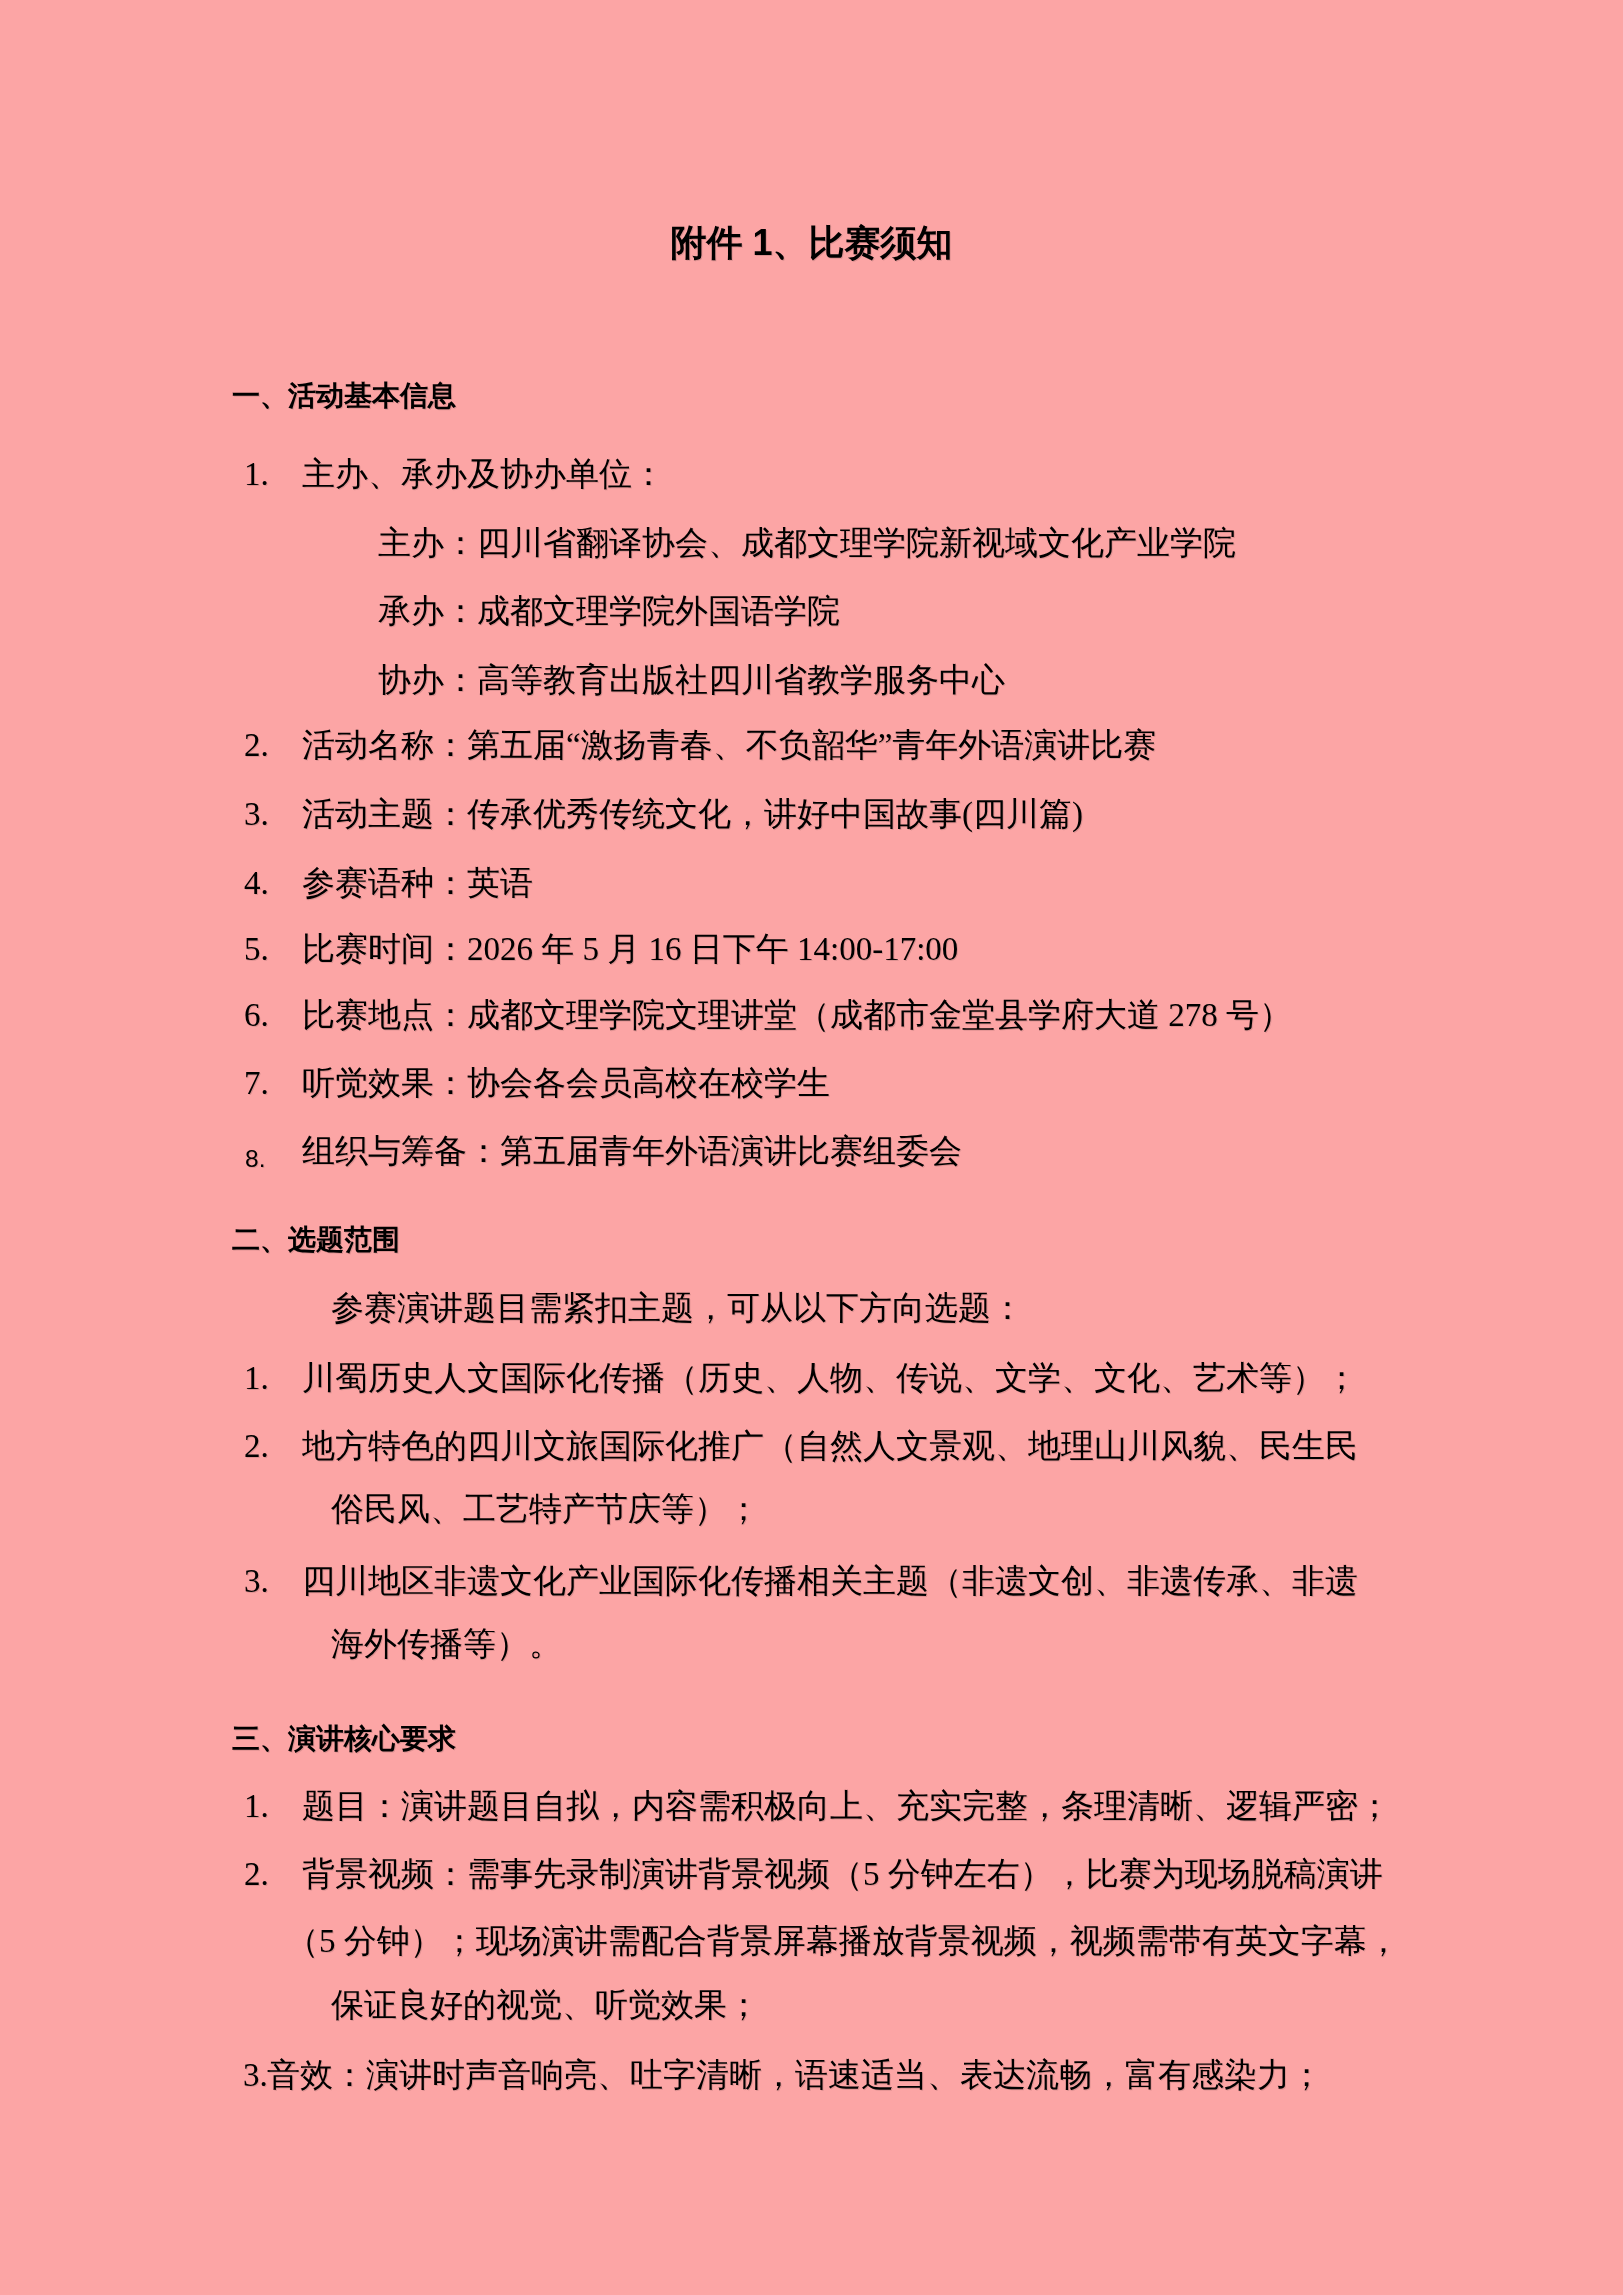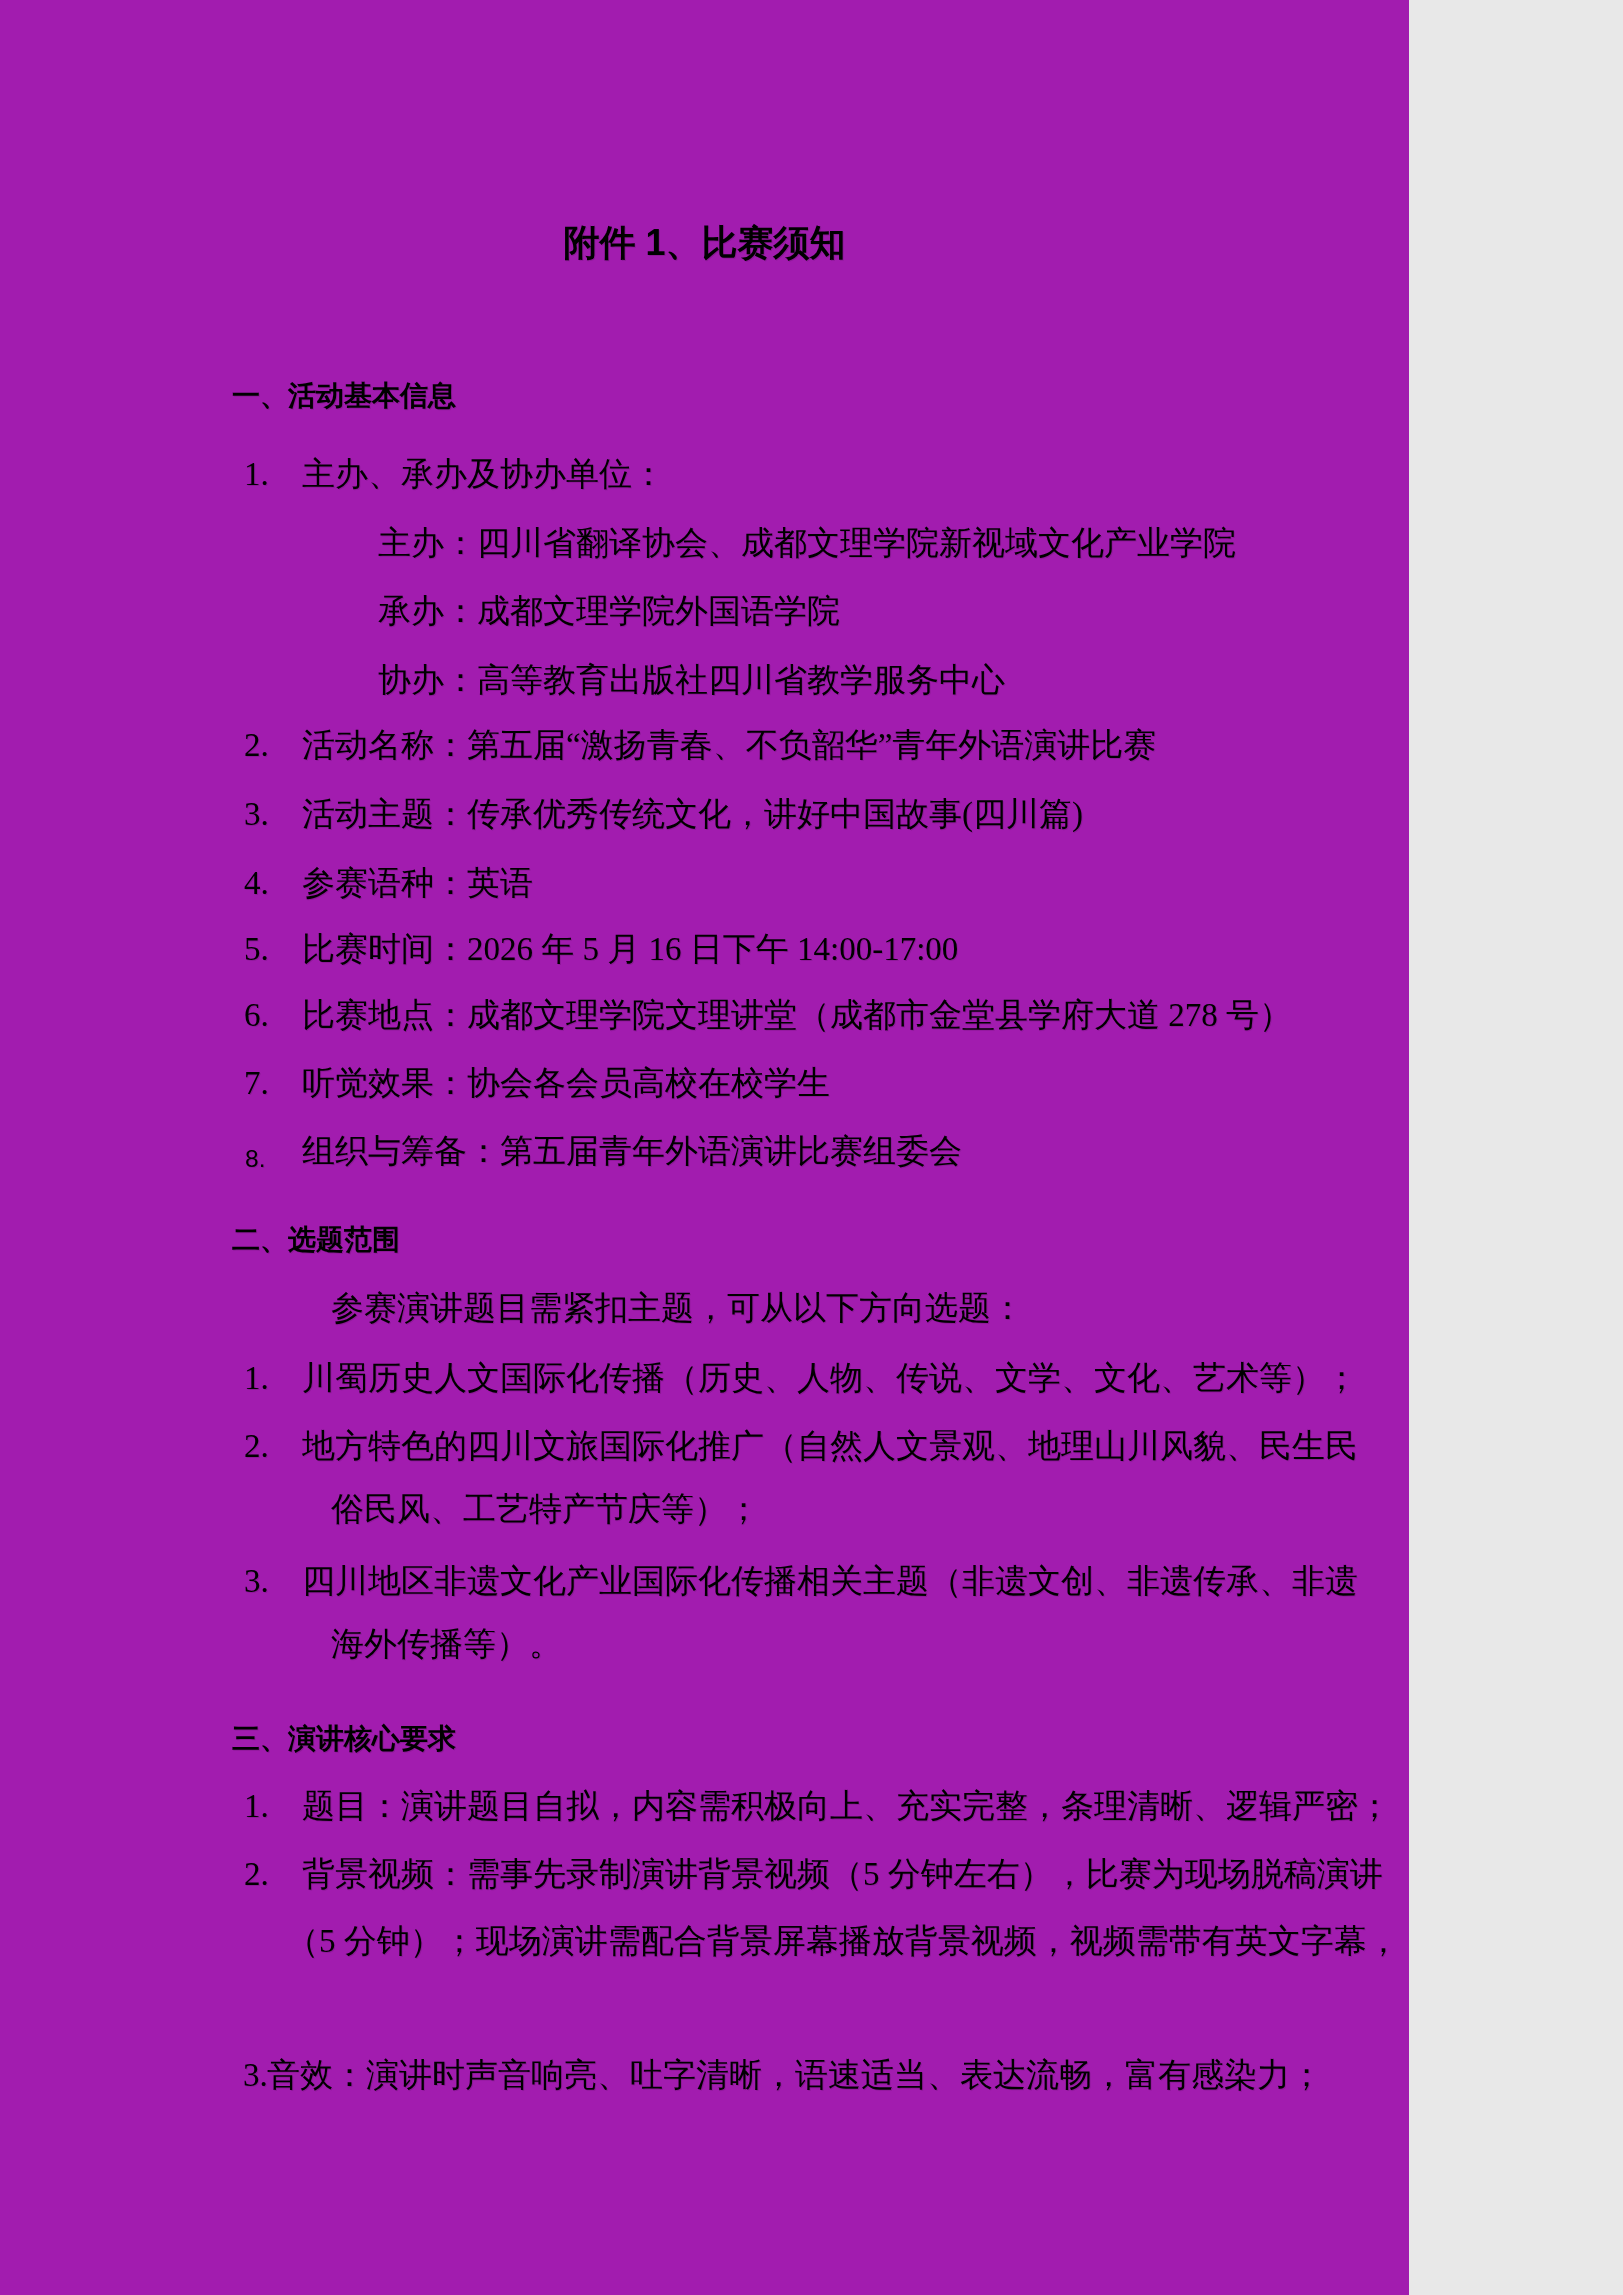--- a/index.html
+++ b/index.html
@@ -1,20 +1,20 @@
 <!DOCTYPE html>
 <html style="font-size:8.2px"><head>
 <meta charset="utf-8">
 <style>
   html,body{margin:0;padding:0;background:#e8e8e8;}
   .page{
     position:relative;
-    width:1409px;
+    width:1623px;
     height:2295px;
-    background:#a21caf;
+    background:#fca5a5;
     overflow:hidden;
     font-family:"Liberation Serif","DejaVu Serif",serif;
     color:#000;
   }
   .line{
     position:absolute;
     left:0;
     width:100%;
     height:37px;
     line-height:37px;
@@ -162,19 +162,22 @@
     <span class="num">1.</span>
     <span class="txt">题目：演讲题目自拟，内容需积极向上、充实完整，条理清晰、逻辑严密；</span>
   </div>
   <div class="line" style="top:1856px">
     <span class="num">2.</span>
     <span class="txt">背景视频：需事先录制演讲背景视频（5 分钟左右），比赛为现场脱稿演讲</span>
   </div>
   <div class="line" style="top:1923px">
     <span class="indent-paren">（5 分钟）；现场演讲需配合背景屏幕播放背景视频，视频需带有英文字幕，</span>
   </div>
+  <div class="line" style="top:1989px">
+    <span class="indent">保证良好的视觉、听觉效果；</span>
+  </div>
   <div class="line" style="top:2057px">
     <span class="num" style="left:243px">3.</span>
     <span class="txt-tight">音效：演讲时声音响亮、吐字清晰，语速适当、表达流畅，富有感染力；</span>
   </div>
 
 </div>
 
 
 </body></html>

